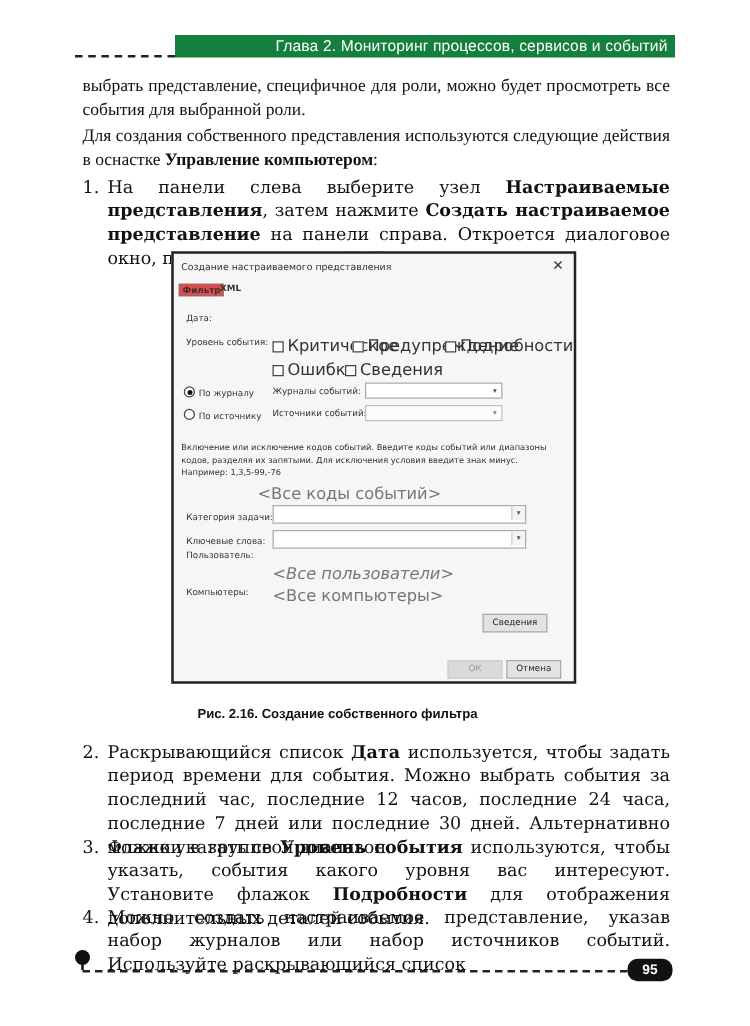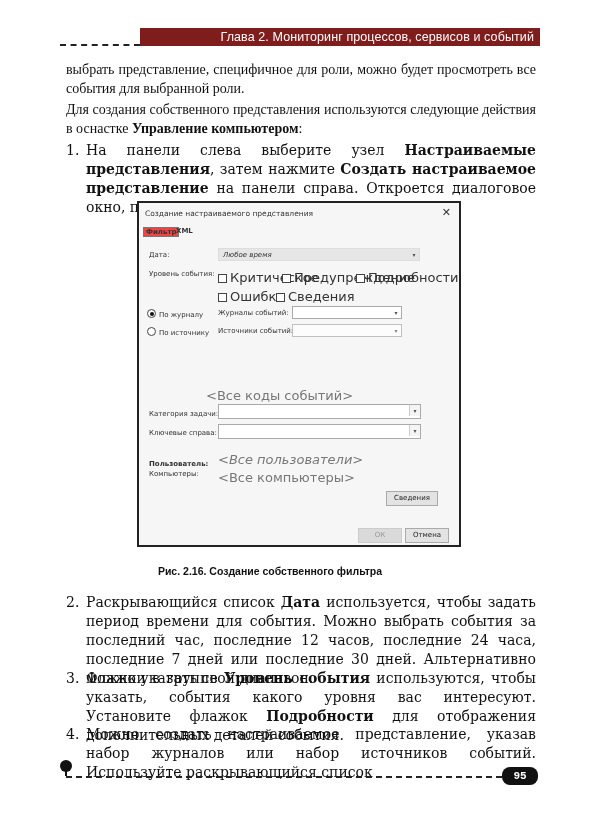--- a/index.html
+++ b/index.html
@@ -3,21 +3,21 @@
 <meta charset="utf-8">
 <style>
   html, body { margin: 0; padding: 0; }
   body {
     width: 600px; height: 821px; background: #ffffff; position: relative; overflow: hidden;
     font-family: "DejaVu Serif", "Liberation Serif", serif; color: #111;
   }
   
   .hdr-dash { position: absolute; left: 60px; top: 44px; width: 80px; border-top: 2px dashed #222; }
   .hdr-bar {
-    position: absolute; left: 140px; top: 28px; width: 400px; height: 18px; background: #7f1d1d;
+    position: absolute; left: 140px; top: 28px; width: 400px; height: 18px; background: #15803d;
     color: #fff; font-family: "Liberation Sans", sans-serif; font-size: 12.5px; line-height: 18px;
     text-align: right; padding-right: 6px; box-sizing: border-box; letter-spacing: 0.1px;
   }
   .para {
     position: absolute; left: 66px; width: 470px; font-size: 14px; line-height: 19px;
     text-align: justify; margin: 0; font-family: Liberation Serif, serif;
   }
   .para b { font-weight: bold; }
   .li { position: absolute; left: 66px; width: 470px; font-size: 14px; line-height: 19px; text-align: justify; }
   .li .num { position: absolute; left: 0; top: 0; }
@@ -59,21 +59,21 @@
   .btn.disabled { color: #999; border-color: #ccc; background: #dadada; }
   .caption {
     position: absolute; left: 0; width: 540px; top: 565px; text-align: center;
     font-family: "Liberation Sans", sans-serif; font-weight: bold; font-size: 10.5px;
   }
   .foot-dash { position: absolute; left: 66px; top: 776px; width: 436px; border-top: 2px dashed #222; }
   .foot-pin { position: absolute; left: 60px; top: 760px; width: 12px; height: 12px; border-radius: 50%; background: #111; }
   .foot-pin::after { content: ""; position: absolute; left: 5px; top: 10px; width: 2px; height: 6px; background: #111; }
   .page-num {
     position: absolute; left: 502px; top: 767px; width: 36px; height: 18px; border-radius: 8px; background: #111;
-    color: #fff; font-family: Liberation Mono, monospace; font-weight: bold; font-size: 11px; text-align: center; line-height: 18px;
+    color: #fff; font-family: Liberation Sans, sans-serif; font-weight: bold; font-size: 11px; text-align: center; line-height: 18px;
   }
 </style>
 </head>
 <body>
 
 <div class="hdr-dash"></div>
 <div class="hdr-bar">Глава 2. Мониторинг процессов, сервисов и событий</div>
 
 <p class="para" style="top:60px;">выбрать представление, специфичное для роли, можно будет просмотреть все события для выбранной роли.</p>
 
@@ -85,56 +85,53 @@
 </div>
 
 <div class="dlg">
   <div class="dlg-title">Создание настраиваемого представления</div>
   <div class="dlg-close">✕</div>
 
   <div class="tab active">Фильтр</div>
   <div class="tab inactive">XML</div>
 
   <div class="lbl" style="left:10px;top:48px;">Дата:</div>
-  <div class="combo filled" style="left:79px;top:45px;width:202px;">
-    <span class="val">Любое время</span>
-    <span class="arrow">▾</span>
-  </div>
 
   <div class="lbl" style="left:10px;top:67px;">Уровень события:</div>
   <div class="cb" style="left:79px;top:67px;"><span class="box"></span><span>Критическое</span></div>
   <div class="cb" style="left:143px;top:67px;"><span class="box"></span><span>Предупреждение</span></div>
   <div class="cb" style="left:217px;top:67px;"><span class="box"></span><span>Подробности</span></div>
   <div class="cb" style="left:79px;top:86px;"><span class="box"></span><span>Ошибка</span></div>
   <div class="cb" style="left:137px;top:86px;"><span class="box"></span><span>Сведения</span></div>
 
   <div class="radio" style="left:8px;top:106px;"><span class="dot on"></span><span>По журналу</span></div>
   <div class="lbl" style="left:79px;top:106px;">Журналы событий:</div>
   <div class="combo" style="left:153px;top:103px;width:110px;">
     <span class="arrow">▾</span>
   </div>
 
   <div class="radio" style="left:8px;top:124px;"><span class="dot"></span><span>По источнику</span></div>
   <div class="lbl" style="left:79px;top:124px;">Источники событий:</div>
   <div class="combo" style="left:153px;top:121px;width:110px;opacity:0.7;">
     <span class="arrow">▾</span>
   </div>
 
+  <div class="hint">Включение или исключение кодов событий. Введите коды событий или диапазоны кодов, разделяя их запятыми. Для исключения условия введите знак минус. Например: 1,3,5-99,-76</div>
   <div class="placeholder" style="left:67px;top:185px;">&lt;Все коды событий&gt;</div>
 
   <div class="lbl" style="left:10px;top:207px;">Категория задачи:</div>
   <div class="combo big" style="left:79px;top:201px;width:203px;height:15px;">
     <span class="arrow">▾</span>
   </div>
-  <div class="lbl" style="left:10px;top:226px;">Ключевые справа:</div>
+  <div class="lbl" style="left:10px;top:226px;">Ключевые слова:</div>
   <div class="combo big" style="left:79px;top:221px;width:203px;height:15px;">
     <span class="arrow">▾</span>
   </div>
 
-  <div class="lbl" style="left:10px;top:257px;font-weight:bold;">Пользователь:</div>
+  <div class="lbl" style="left:10px;top:237px;">Пользователь:</div>
   <div class="placeholder" style="left:79px;top:249px;font-style:italic;">&lt;Все пользователи&gt;</div>
   <div class="lbl" style="left:10px;top:267px;">Компьютеры:</div>
   <div class="placeholder" style="left:79px;top:267px;">&lt;Все компьютеры&gt;</div>
 
   <div class="btn" style="left:247px;top:288px;width:52px;">Сведения</div>
   <div class="btn disabled" style="left:219px;top:325px;width:44px;">ОК</div>
   <div class="btn" style="left:266px;top:325px;width:44px;">Отмена</div>
 </div>
 
 <div class="caption">Рис. 2.16. Создание собственного фильтра</div>

